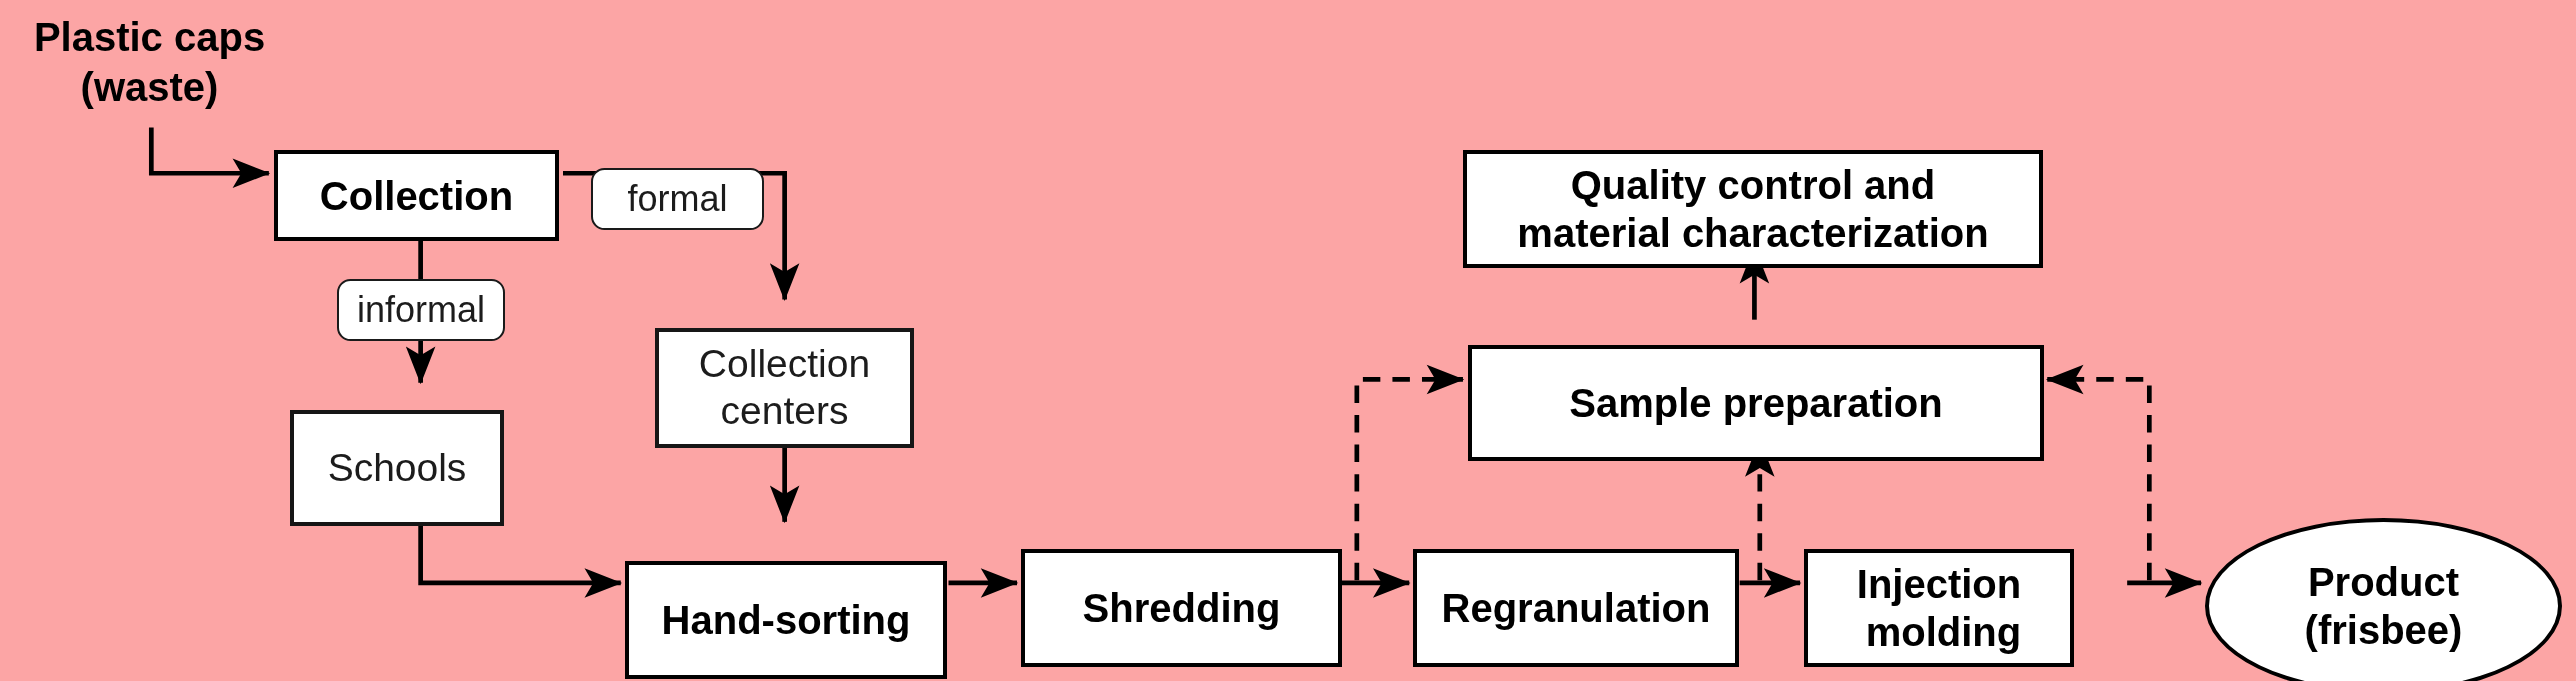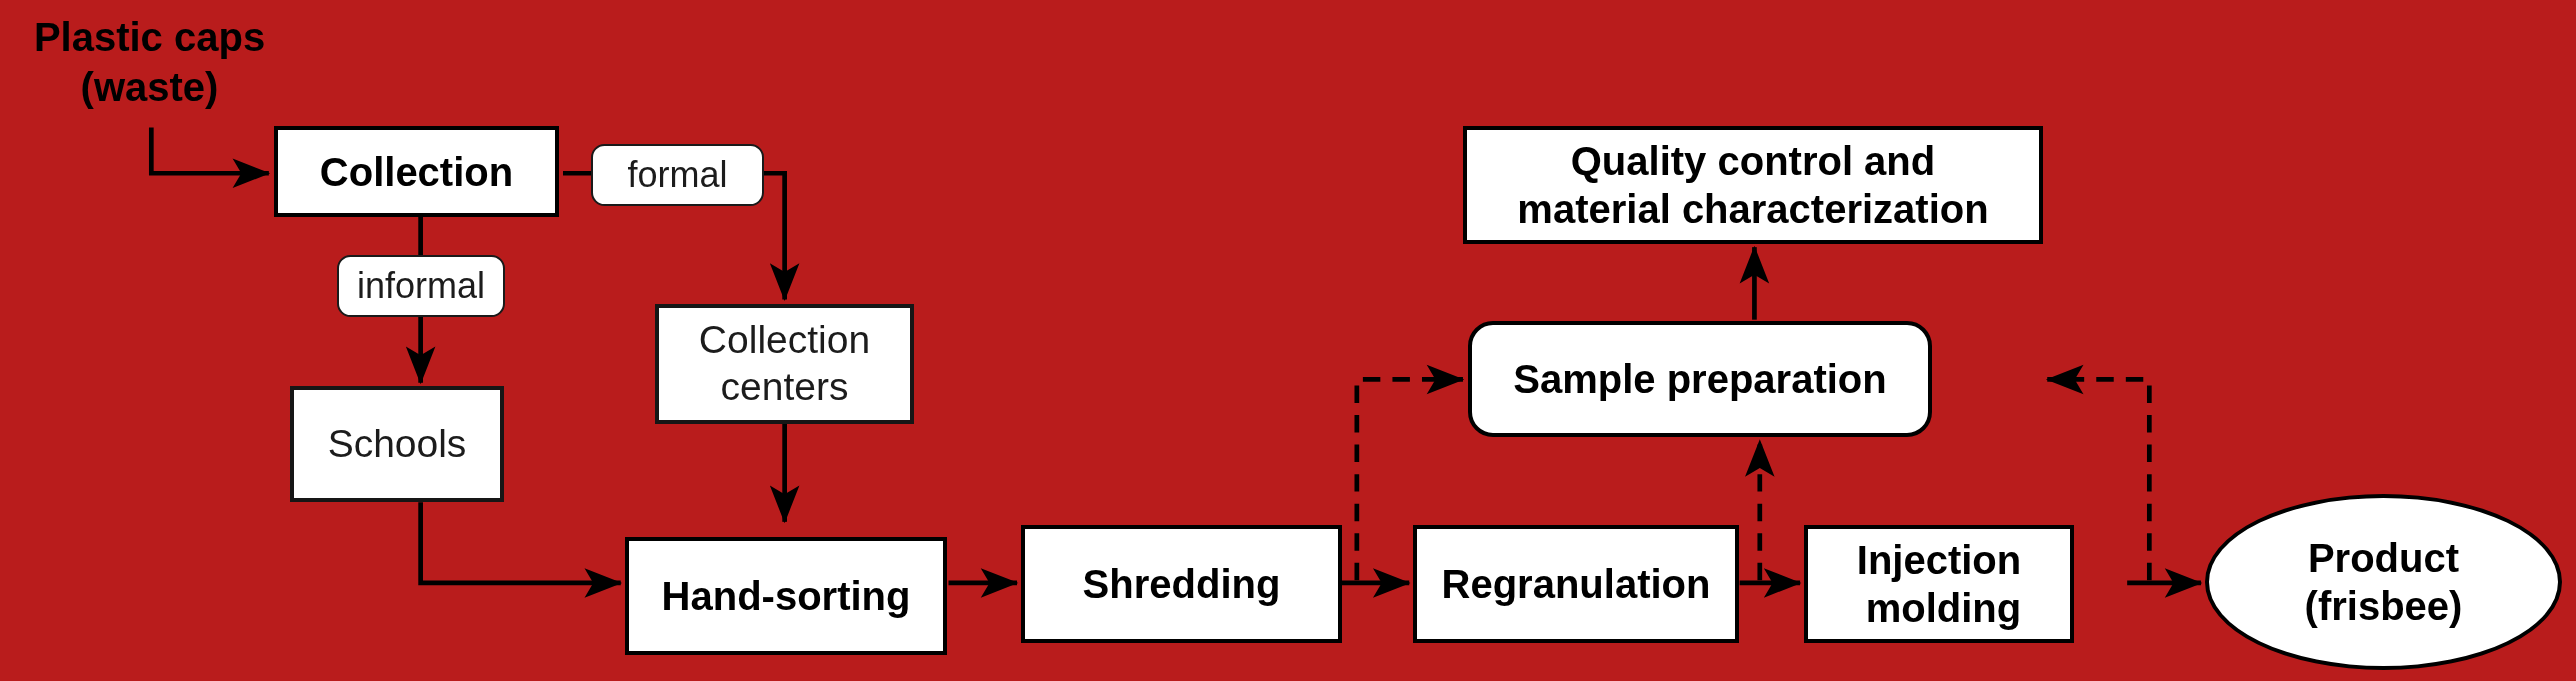--- a/index.html
+++ b/index.html
@@ -4,21 +4,21 @@
 <style>
   html, body {
     margin: 0;
     padding: 0;
     background: #ffffff;
   }
   .stage {
     position: relative;
     width: 2576px;
     height: 681px;
-    background: #b91c1c;
+    background: #fca5a5;
     overflow: hidden;
     font-family: "Liberation Sans", sans-serif;
   }
   .edges {
     position: absolute;
     left: 0;
     top: 0;
     width: 100%;
     height: 100%;
     z-index: 1;
@@ -35,20 +35,21 @@
     position: absolute;
     z-index: 2;
     display: flex;
     align-items: center;
     justify-content: center;
     text-align: center;
     box-sizing: border-box;
     background: #ffffff;
     white-space: pre-line;
     line-height: 1.2;
+    margin-top: 24px;
   }
   .process {
     border: 4.7px solid #000000;
     font-weight: bold;
     font-size: 40px;
     color: #000000;
   }
   .plain {
     border: 4px solid #161616;
     font-weight: normal;
@@ -127,19 +128,19 @@
   <div class="node process" style="left:1021px; top:525px; width:321px; height:118px;">Shredding</div>
 
   <div class="node process" style="left:1413px; top:525px; width:326px; height:118px;">Regranulation</div>
 
   <div class="node process" style="left:1804px; top:525px; width:270px; height:118px;text-align:right;">Injection
 molding</div>
 
   <div class="node terminal" style="left:2205px; top:494px; width:357px; height:176px;">Product
 (frisbee)</div>
 
-  <div class="node process" style="left:1468px; top:321px; width:464px; height:116px;border-radius:25px;">Sample preparation</div>
+  <div class="node process" style="left:1468px; top:321px; width:576px; height:116px;">Sample preparation</div>
 
   <div class="node process" style="left:1463px; top:126px; width:580px; height:118px;text-align:center;">Quality control and
 material characterization</div>
 
 </div>
 
 
 </body></html>

